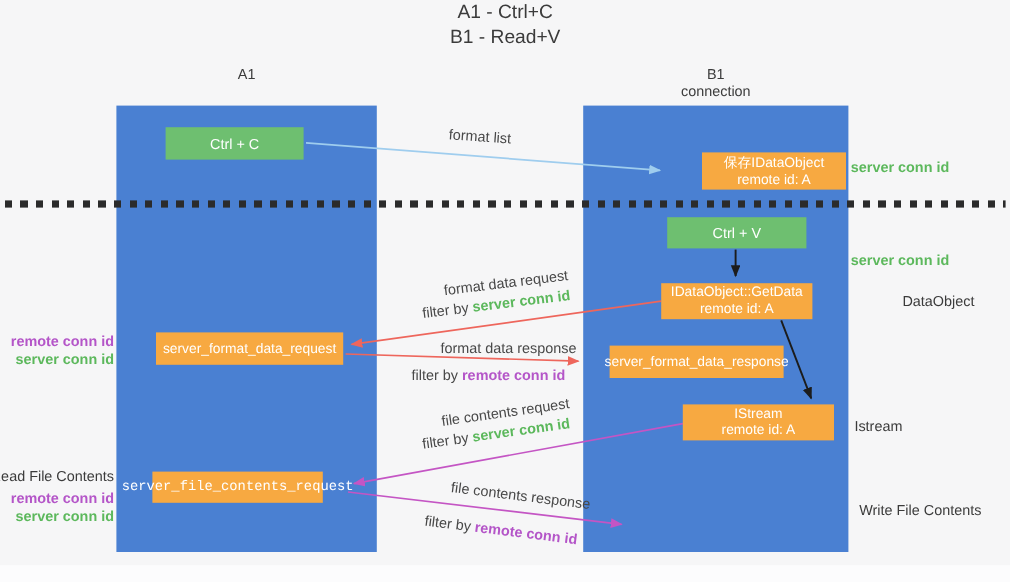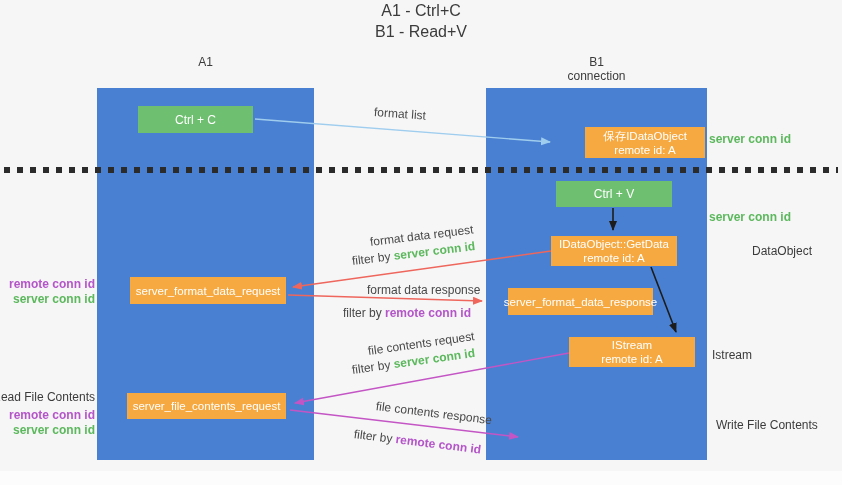--- a/index.html
+++ b/index.html
@@ -18,21 +18,21 @@
     color:#fff;font-size:11.5px;line-height:14px;text-align:center;white-space:nowrap;}
   .green{background:#6ebf70;}
   .orange{background:#f7a941;}
   .n-ctrl-c{left:138px;top:106px;width:115px;height:27px;font-size:12px;}
   .n-ctrl-v{left:556px;top:181px;width:116px;height:26px;font-size:12px;}
   .n-save{left:585px;top:127px;width:120px;height:31px;}
   .n-getdata{left:551px;top:236px;width:126px;height:30px;}
   .n-istream{left:569px;top:337px;width:126px;height:30px;}
   .n-fmt-req{left:130px;top:277px;width:156px;height:27px;}
   .n-fmt-resp{left:488px;top:288px;width:145px;height:27px;margin-left:20px;}
-  .n-file-req{left:127px;top:393px;width:159px;height:26px;}
+  .n-file-req{left:127px;top:393px;width:142px;height:26px;font-family:Liberation Mono, monospace;}
   .n-file-resp{left:523px;top:426px;width:156px;height:26px;}
   .note{font-size:12px;color:#3b3b3b;white-space:nowrap;}
   .note-bold-green{font-size:12px;font-weight:bold;color:#5cb85c;white-space:nowrap;}
   .left-ids{text-align:right;font-size:12px;font-weight:bold;line-height:15px;white-space:nowrap;}
   .purple-t{color:#b455c8;}
   .green-t{color:#5cb85c;}
   .arrow-label{font-size:12px;color:#484848;white-space:nowrap;transform-origin:left center;}
   .arrow-label .key-g{color:#5cb85c;font-weight:bold;}
   .arrow-label .key-p{color:#b455c8;font-weight:bold;}
   svg.overlay{position:absolute;left:0;top:0;pointer-events:none;}

